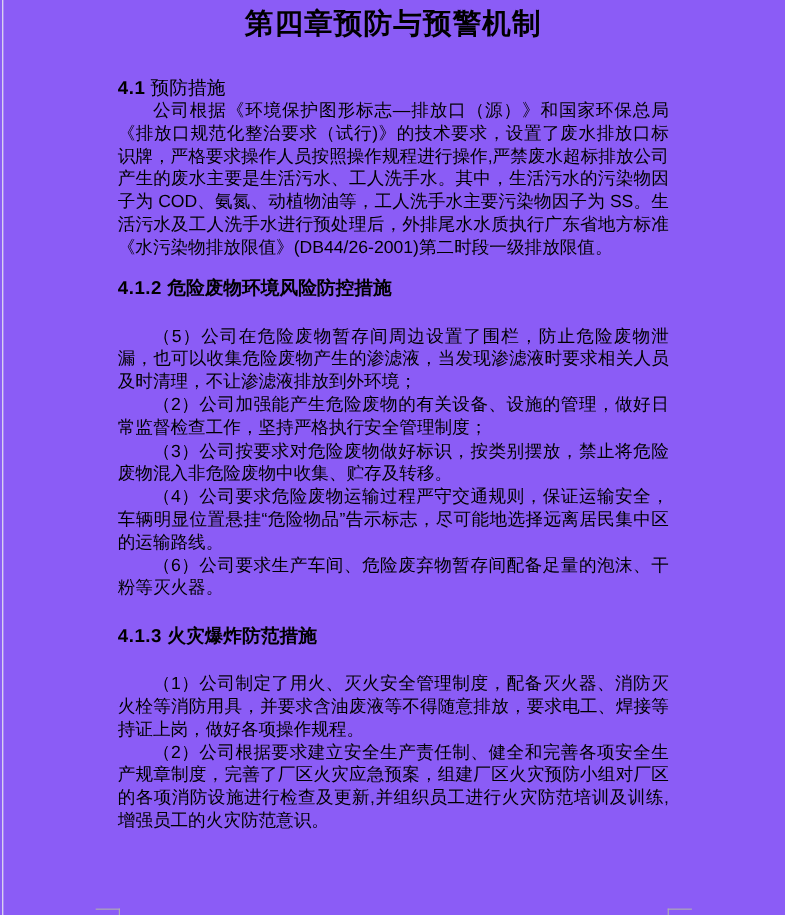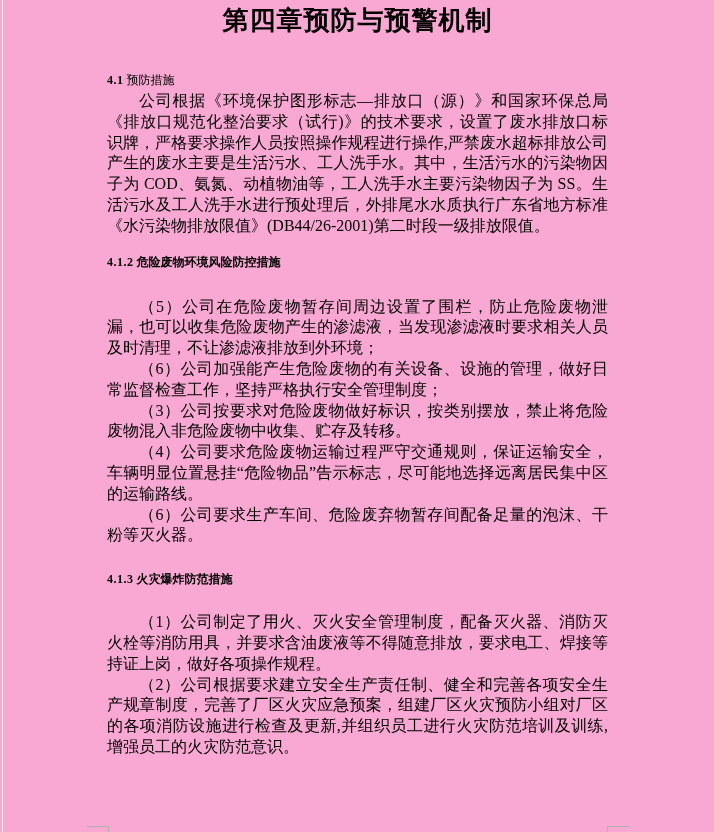--- a/index.html
+++ b/index.html
@@ -4,23 +4,23 @@
 <style>
   html, body {
     margin: 0;
     padding: 0;
     background: #ffffff;
   }
   .page {
     position: relative;
     width: 714px;
     height: 832px;
-    background: #f9a8d4;
+    background: #8b5cf6;
     overflow: hidden;
-    font-family: Liberation Serif, serif;
+    font-family: Liberation Sans, sans-serif;
     color: #000000;
   }
   .page-edge {
     position: absolute;
     left: 2px;
     top: 0;
     width: 1px;
     height: 832px;
     background: #ededed;
   }
@@ -33,21 +33,21 @@
   .doc-title {
     margin: 6px 0 0 0;
     font-size: 26px;
     line-height: 30px;
     font-weight: bold;
     text-align: center;
     letter-spacing: 1px;
     white-space: nowrap;
   }
   .sec-heading {
-    font-size: 12px;
+    font-size: 17px;
     line-height: 22px;
     font-weight: bold;
     white-space: nowrap;
   }
   .sec-heading .num {
     font-weight: bold;
     letter-spacing: 0.5px;
   }
   #h-41 { margin: 33px 0 0 0; }
   #h-41 .zh { font-weight: normal; }
@@ -90,21 +90,21 @@
     <h1 class="doc-title">第四章预防与预警机制</h1>
 
     <h2 class="sec-heading" id="h-41"><span class="num">4.1</span> <span class="zh">预防措施</span></h2>
 
 
     <p class="body-para">公司根据《环境保护图形标志—排放口（源）》和国家环保总局《排放口规范化整治要求（试行)》的技术要求，设置了废水排放口标识牌，严格要求操作人员按照操作规程进行操作,严禁废水超标排放公司产生的废水主要是生活污水、工人洗手水。其中，生活污水的污染物因子为 COD、氨氮、动植物油等，工人洗手水主要污染物因子为 SS。生活污水及工人洗手水进行预处理后，外排尾水水质执行广东省地方标准《水污染物排放限值》(DB44/26-2001)第二时段一级排放限值。</p>
 
     <h2 class="sec-heading" id="h-412"><span class="num">4.1.2</span> <span class="zh">危险废物环境风险防控措施</span></h2>
 
     <p class="body-para">（5）公司在危险废物暂存间周边设置了围栏，防止危险废物泄漏，也可以收集危险废物产生的渗滤液，当发现渗滤液时要求相关人员及时清理，不让渗滤液排放到外环境；</p>
-    <p class="body-para">（6）公司加强能产生危险废物的有关设备、设施的管理，做好日常监督检查工作，坚持严格执行安全管理制度；</p>
+    <p class="body-para">（2）公司加强能产生危险废物的有关设备、设施的管理，做好日常监督检查工作，坚持严格执行安全管理制度；</p>
     <p class="body-para">（3）公司按要求对危险废物做好标识，按类别摆放，禁止将危险废物混入非危险废物中收集、贮存及转移。</p>
     <p class="body-para">（4）公司要求危险废物运输过程严守交通规则，保证运输安全，车辆明显位置悬挂“危险物品”告示标志，尽可能地选择远离居民集中区的运输路线。</p>
     <p class="body-para">（6）公司要求生产车间、危险废弃物暂存间配备足量的泡沫、干粉等灭火器。</p>
 
     <h2 class="sec-heading" id="h-413"><span class="num">4.1.3</span> <span class="zh">火灾爆炸防范措施</span></h2>
 
     <p class="body-para">（1）公司制定了用火、灭火安全管理制度，配备灭火器、消防灭火栓等消防用具，并要求含油废液等不得随意排放，要求电工、焊接等持证上岗，做好各项操作规程。</p>
     <p class="body-para">（2）公司根据要求建立安全生产责任制、健全和完善各项安全生产规章制度，完善了厂区火灾应急预案，组建厂区火灾预防小组对厂区的各项消防设施进行检查及更新,并组织员工进行火灾防范培训及训练,增强员工的火灾防范意识。</p>
 
   </div>

